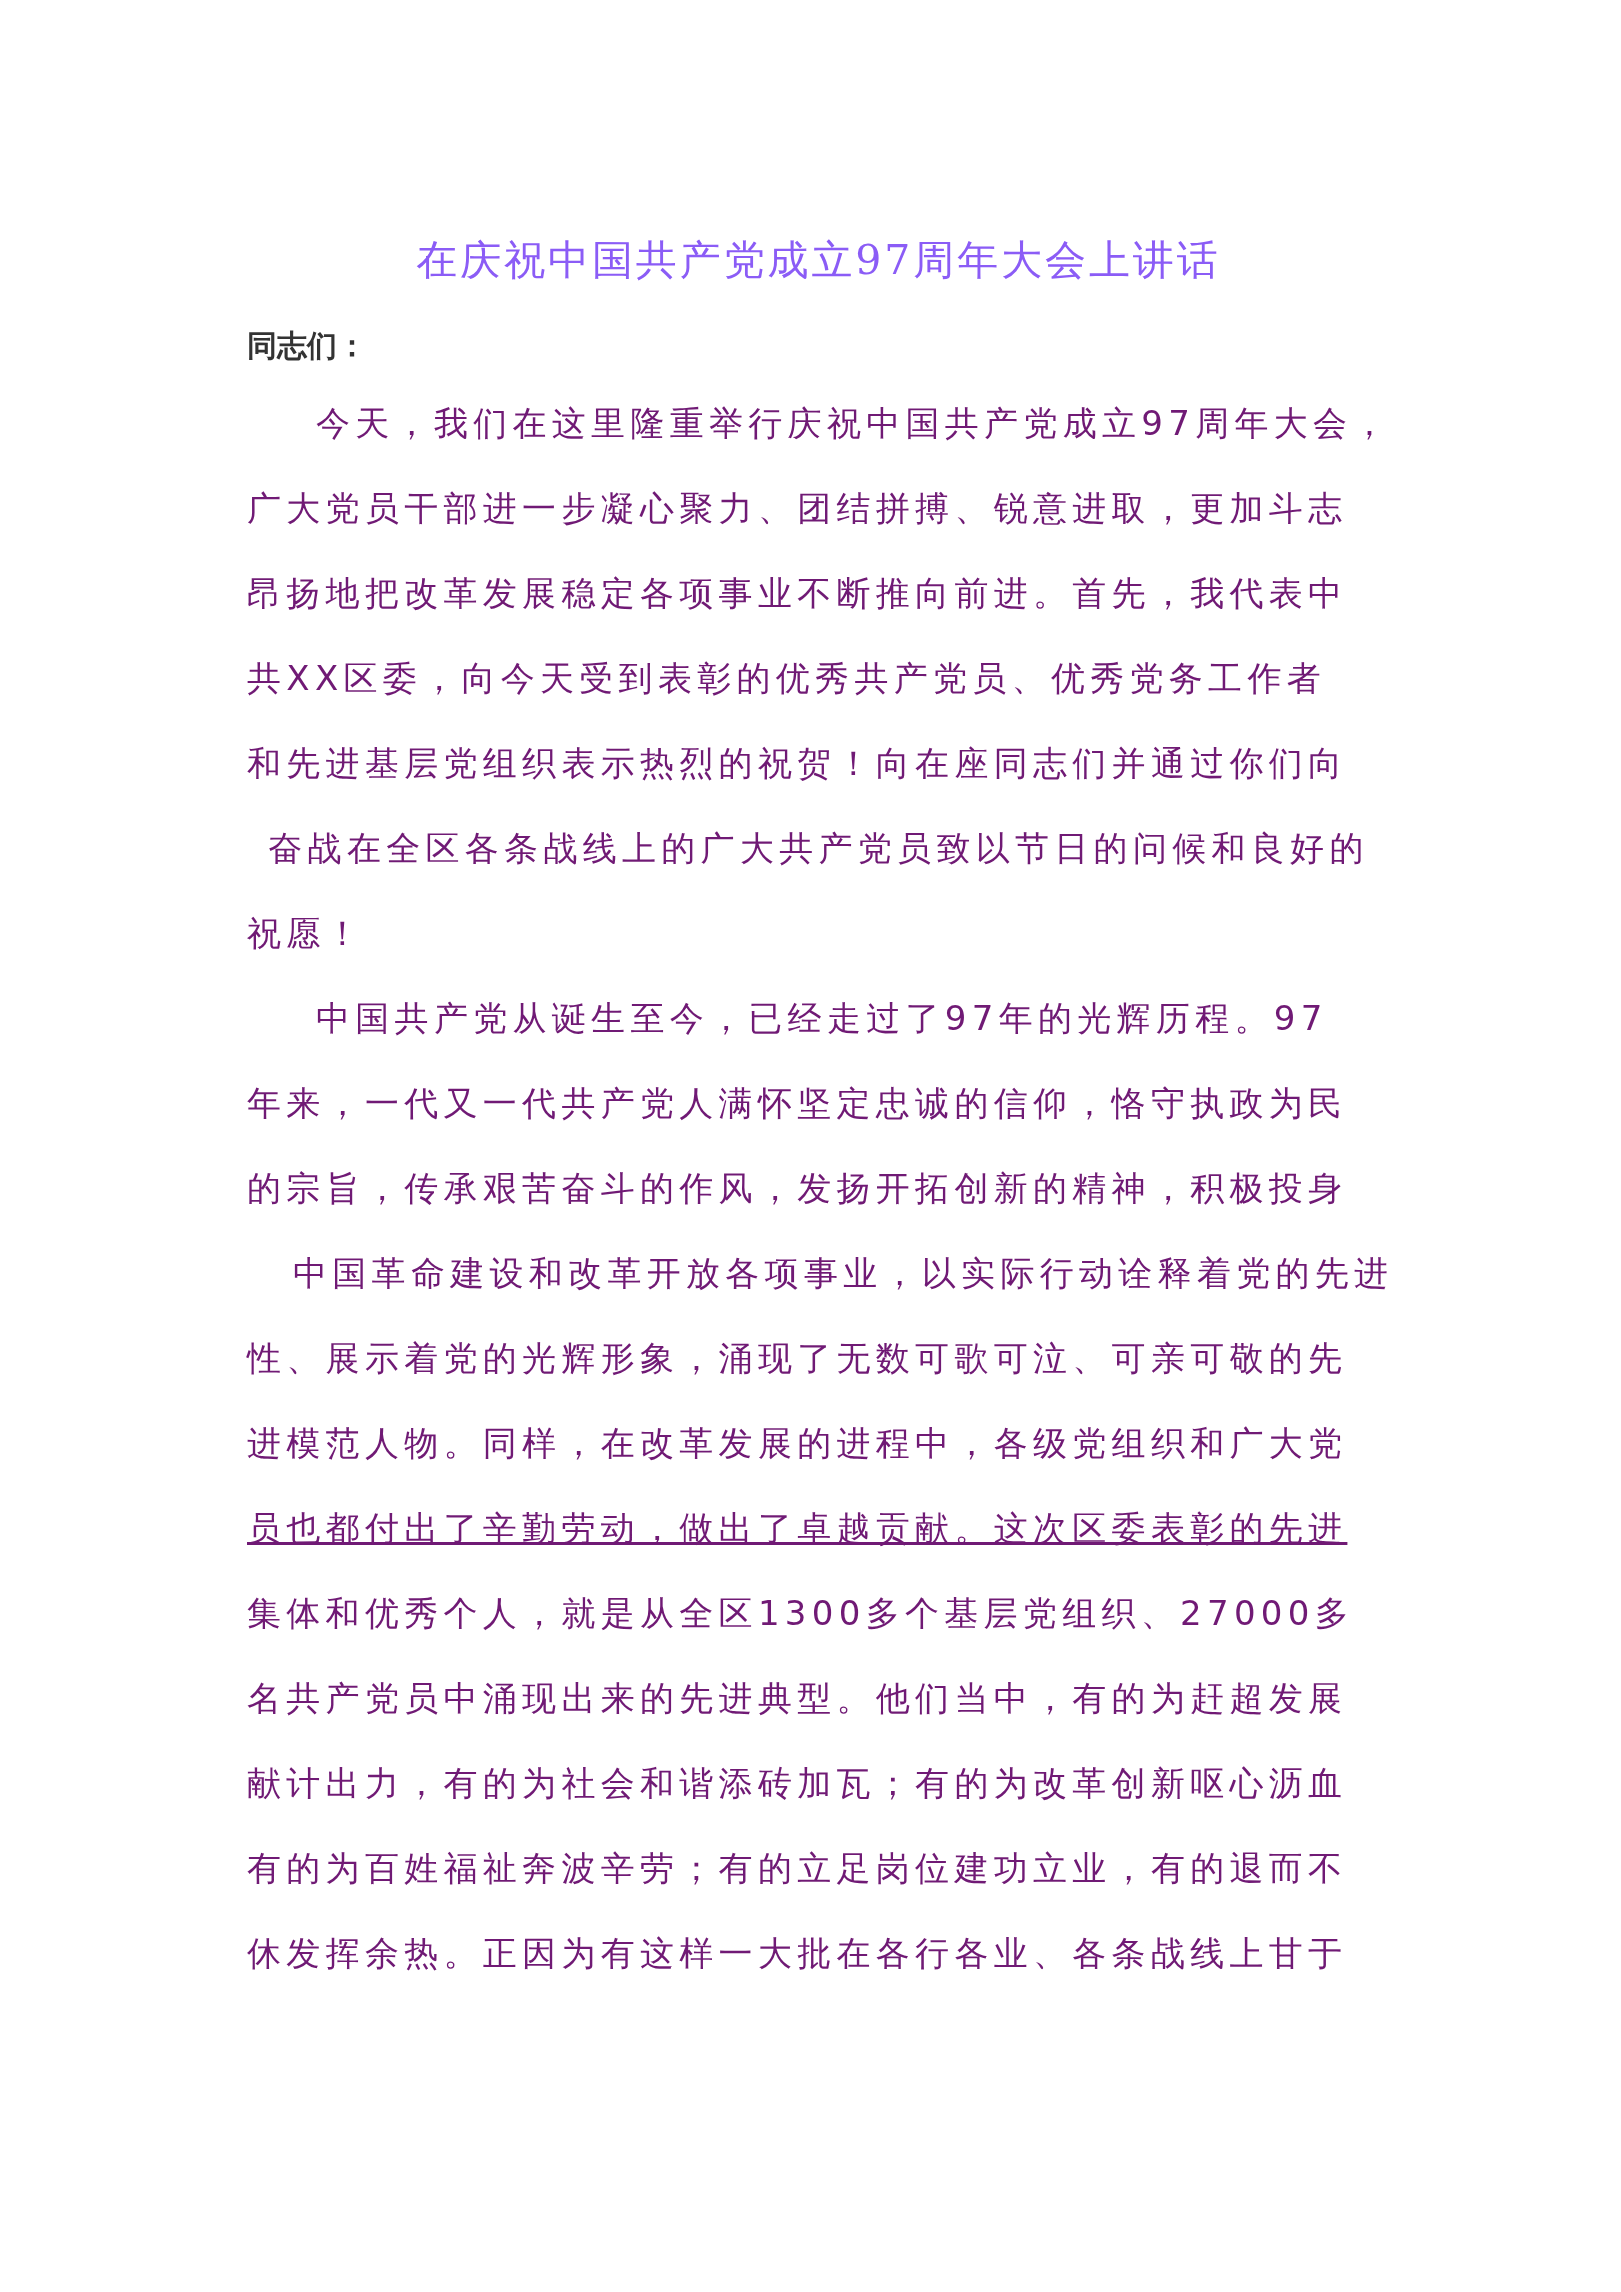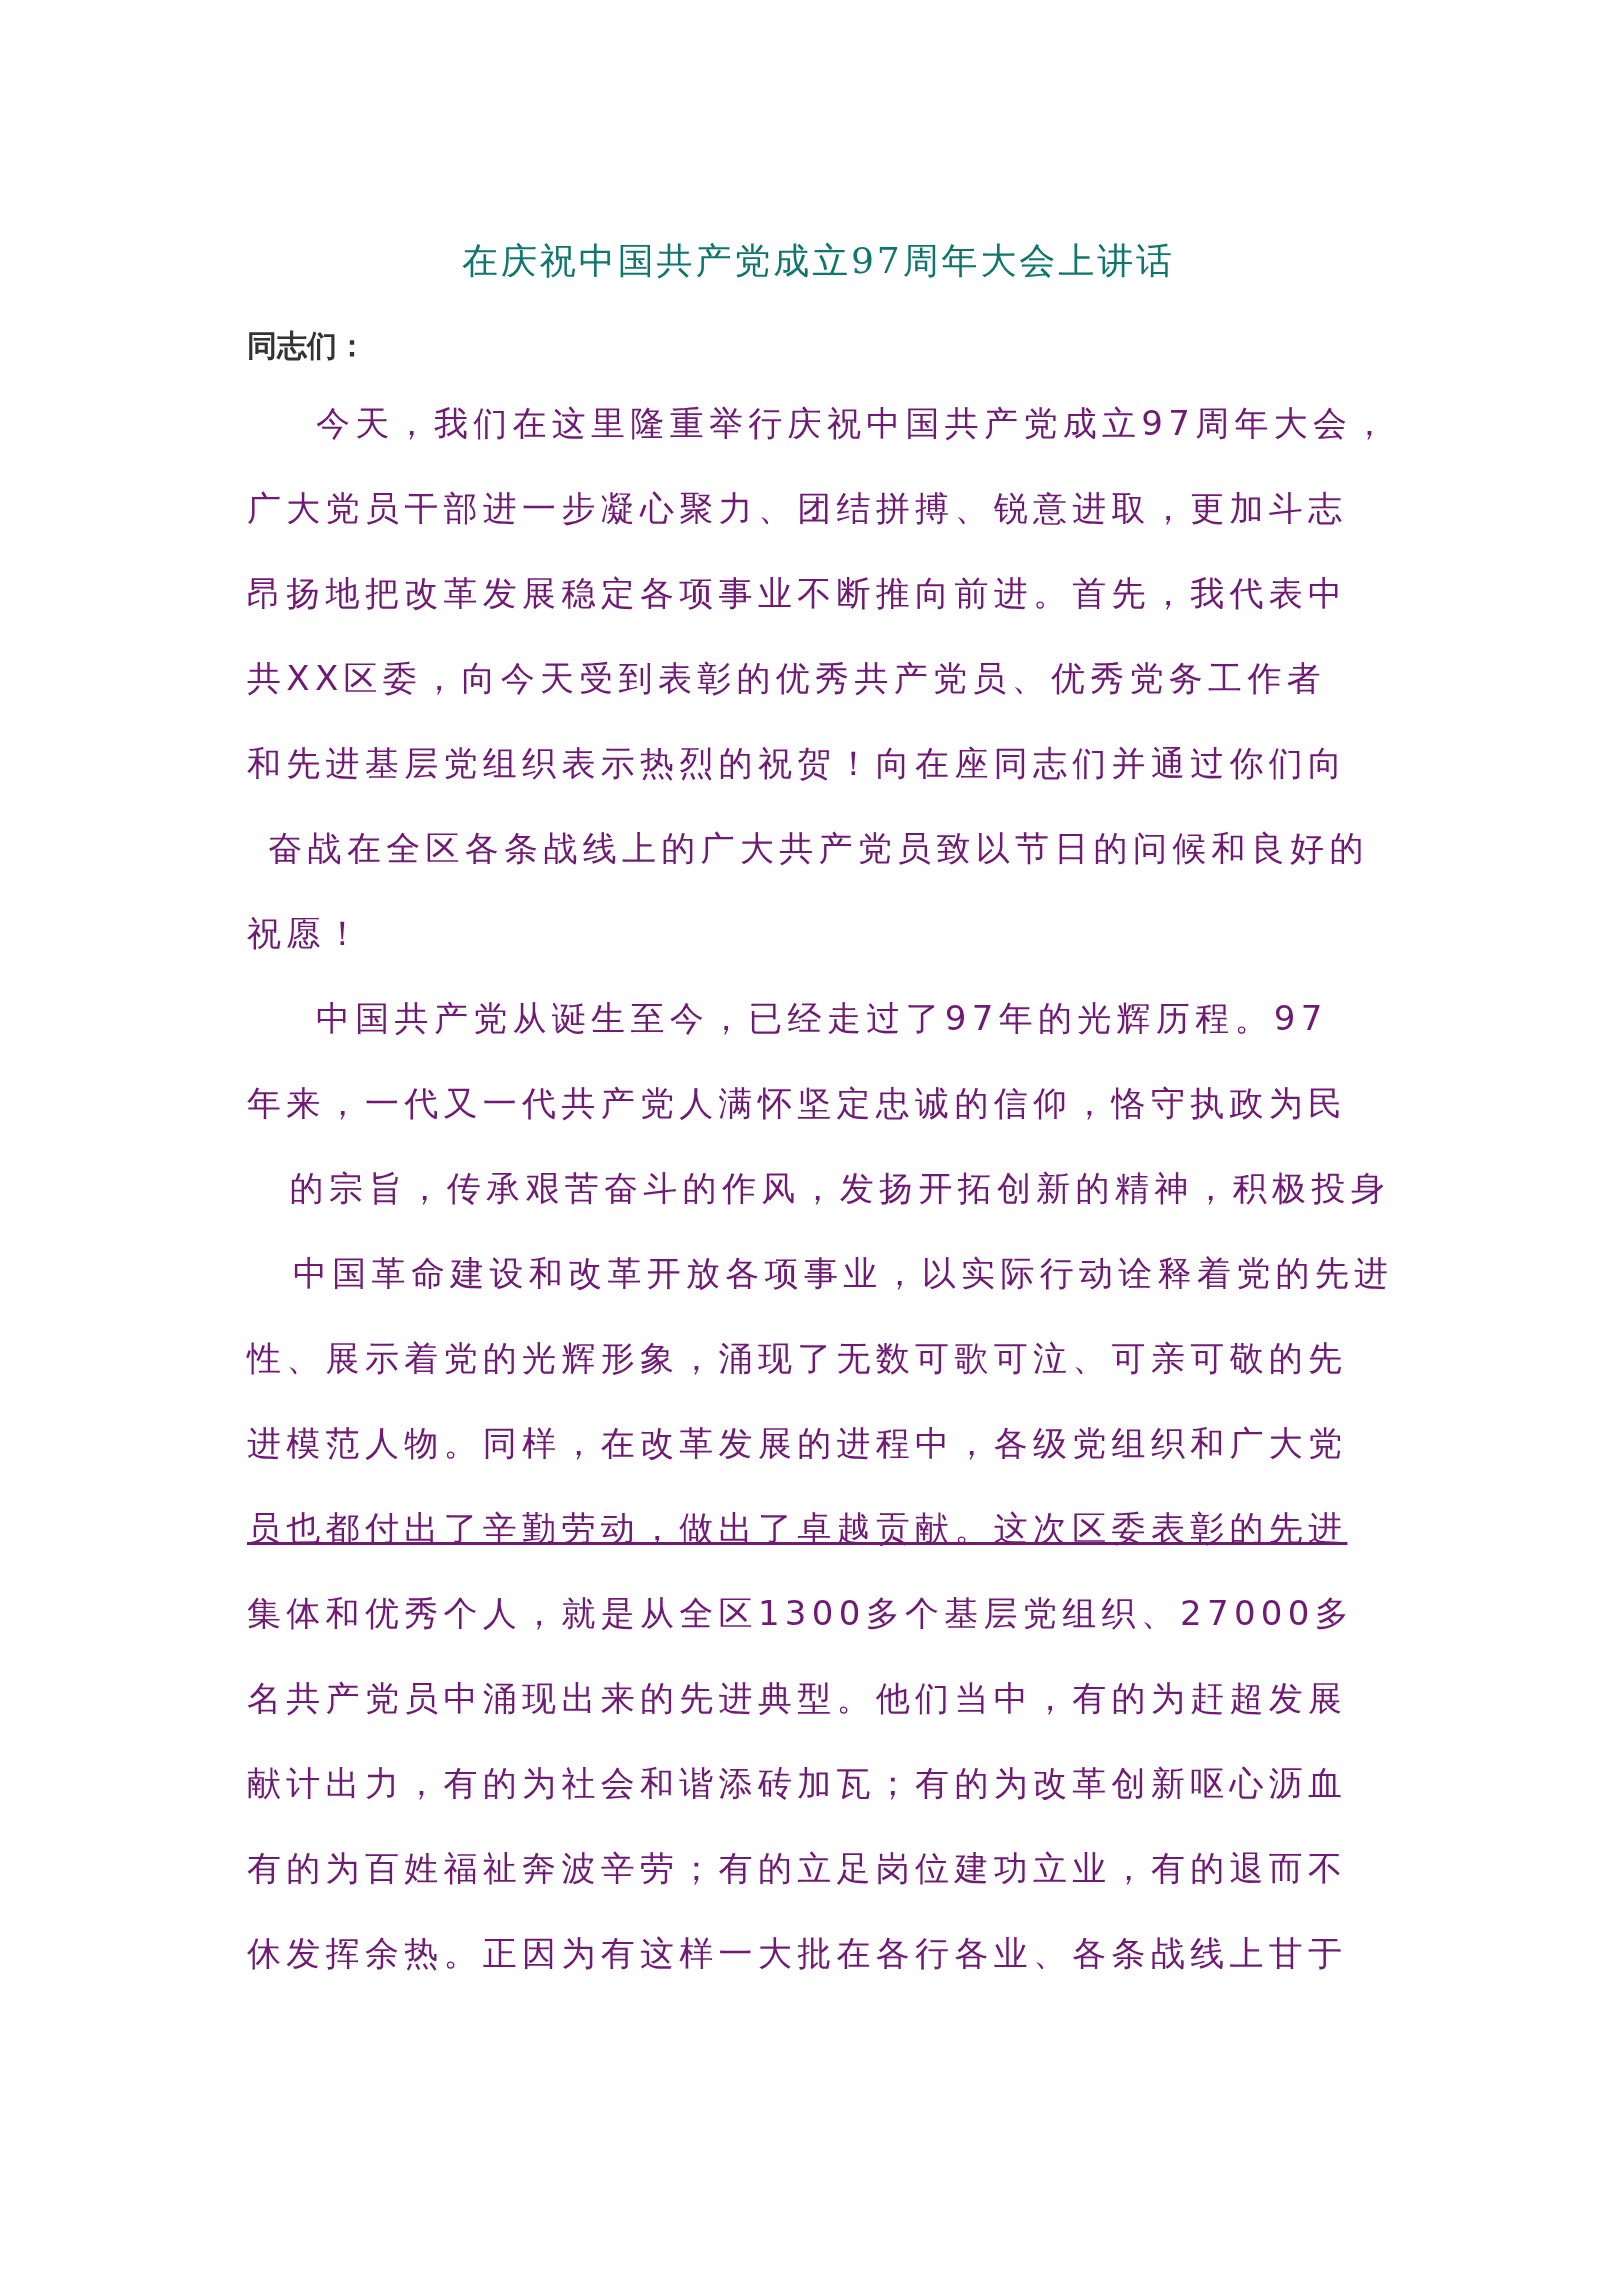--- a/index.html
+++ b/index.html
@@ -16,27 +16,27 @@
       color: #333333;
     }
     .page {
       position: absolute;
       left: 247px;
       top: 227px;
       width: 1143px;
     }
     .title {
       text-align: center;
-      font-size: 36px;
+      font-size: 41px;
       line-height: 67px;
       letter-spacing: 2.9px;
       margin: 0 0 0 0;
       font-weight: normal;
       font-family: "DejaVu Serif", "Liberation Serif", serif;
-      color: #0f766e;
+      color: #8b5cf6;
     }
     .salutation {
       font-size: 30px;
       line-height: 67px;
       font-weight: bold;
       margin: 17.6px 0 0 0;
       color: #333333;
     }
     .line {
       display: block;
@@ -59,21 +59,21 @@
     <span class="line" style="letter-spacing:5.3px;">昂扬地把改革发展稳定各项事业不断推向前进。首先，我代表中</span>
     <span class="line" style="letter-spacing:5.3px;">共XX区委，向今天受到表彰的优秀共产党员、优秀党务工作者</span>
     <span class="line" style="letter-spacing:5.3px;">和先进基层党组织表示热烈的祝贺！向在座同志们并通过你们向</span>
     <span class="line" style="letter-spacing:5.3px;text-align:center;">奋战在全区各条战线上的广大共产党员致以节日的问候和良好的</span>
     <span class="line" style="letter-spacing:5.3px;">祝愿！</span>
   </div>
 
   <div class="para-block">
     <span class="line first" style="letter-spacing:5.3px;">中国共产党从诞生至今，已经走过了97年的光辉历程。97</span>
     <span class="line" style="letter-spacing:5.3px;">年来，一代又一代共产党人满怀坚定忠诚的信仰，恪守执政为民</span>
-    <span class="line" style="letter-spacing:5.3px;text-align:right;">的宗旨，传承艰苦奋斗的作风，发扬开拓创新的精神，积极投身</span>
+    <span class="line" style="letter-spacing:5.3px;">的宗旨，传承艰苦奋斗的作风，发扬开拓创新的精神，积极投身</span>
     <span class="line" style="letter-spacing:5.3px;margin-left:46px;">中国革命建设和改革开放各项事业，以实际行动诠释着党的先进</span>
     <span class="line" style="letter-spacing:5.3px;">性、展示着党的光辉形象，涌现了无数可歌可泣、可亲可敬的先</span>
     <span class="line" style="letter-spacing:5.3px;">进模范人物。同样，在改革发展的进程中，各级党组织和广大党</span>
     <span class="line" style="letter-spacing:5.3px;text-decoration:underline;">员也都付出了辛勤劳动，做出了卓越贡献。这次区委表彰的先进</span>
     <span class="line" style="letter-spacing:5.3px;">集体和优秀个人，就是从全区1300多个基层党组织、27000多</span>
     <span class="line" style="letter-spacing:5.3px;">名共产党员中涌现出来的先进典型。他们当中，有的为赶超发展</span>
     <span class="line" style="letter-spacing:5.3px;">献计出力，有的为社会和谐添砖加瓦；有的为改革创新呕心沥血</span>
     <span class="line" style="letter-spacing:5.3px;">有的为百姓福祉奔波辛劳；有的立足岗位建功立业，有的退而不</span>
     <span class="line" style="letter-spacing:5.3px;">休发挥余热。正因为有这样一大批在各行各业、各条战线上甘于</span>
   </div>

